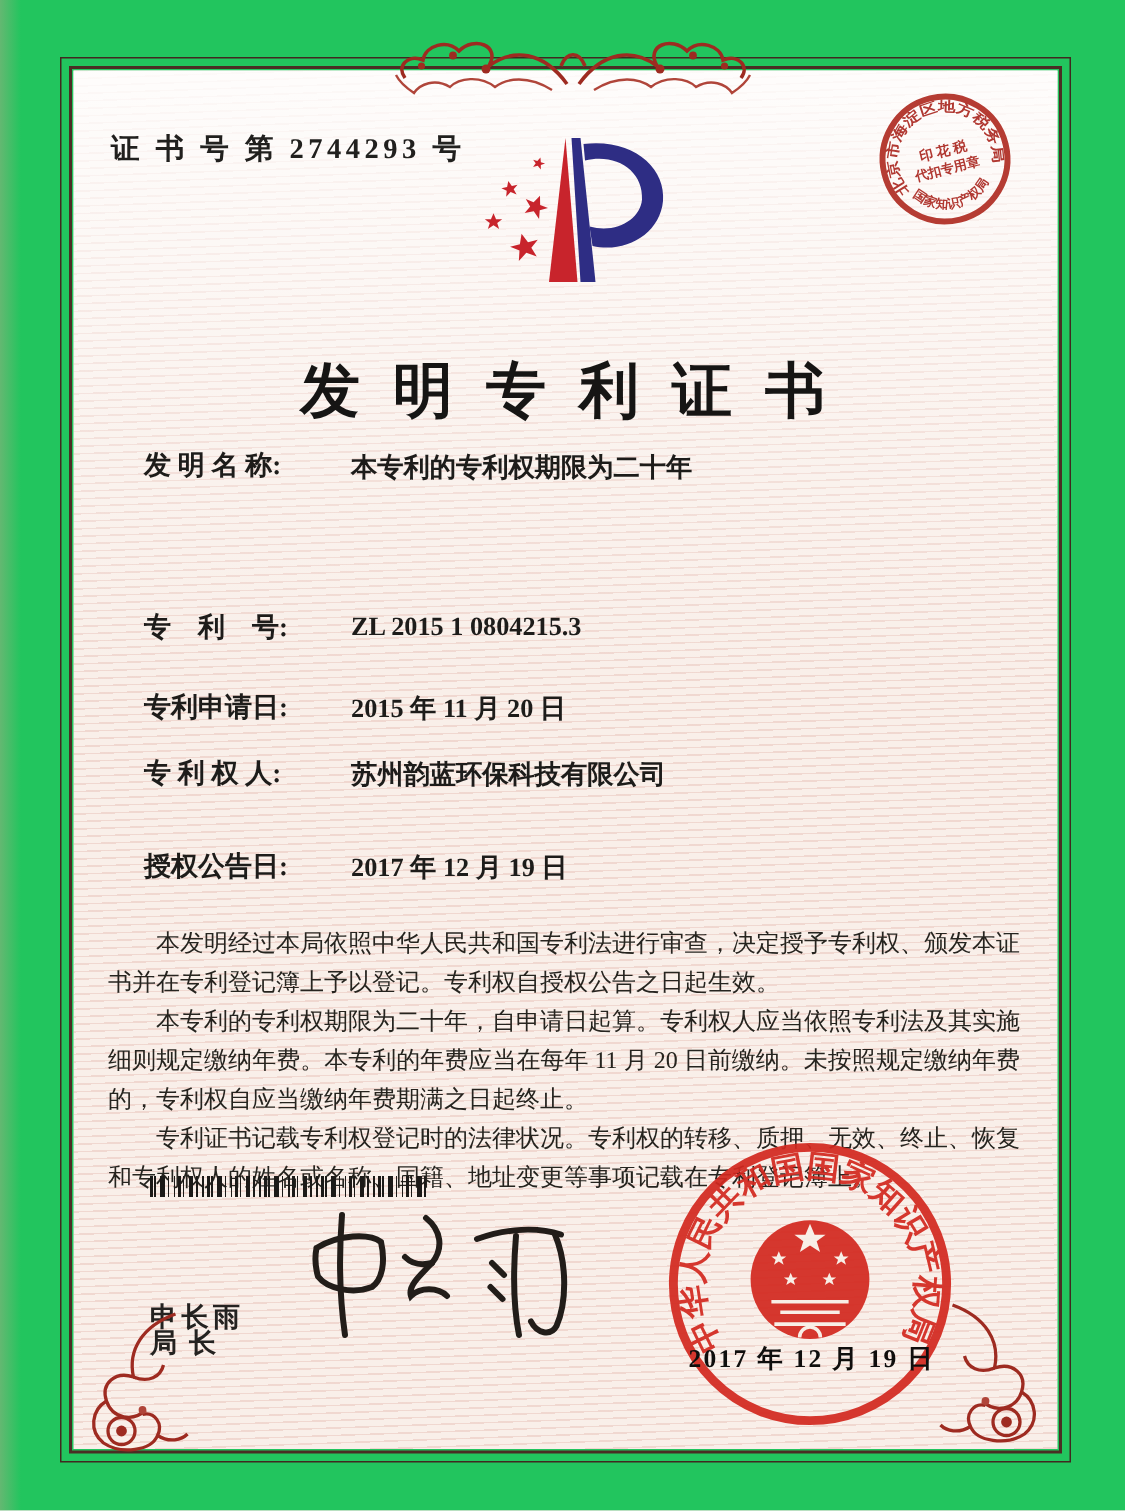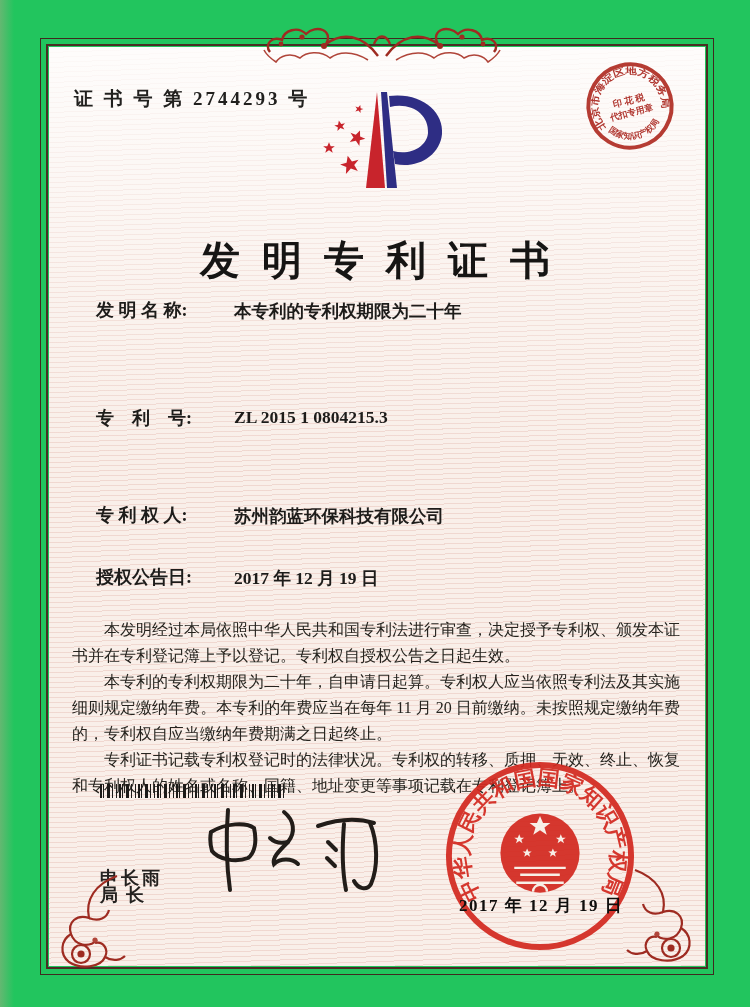--- a/index.html
+++ b/index.html
@@ -139,20 +139,24 @@
   <div class="title">发明专利证书</div>
 
   <div class="field-row" style="top:298px">
     <span class="field-label">发 明 名 称:</span>
     <span class="field-value">本专利的专利权期限为二十年</span>
   </div>
   <div class="field-row" style="top:406px">
     <span class="field-label">专　利　号:</span>
     <span class="field-value">ZL 2015 1 0804215.3</span>
   </div>
+  <div class="field-row" style="top:459px">
+    <span class="field-label">专利申请日:</span>
+    <span class="field-value">2015 年 11 月 20 日</span>
+  </div>
   <div class="field-row" style="top:503px">
     <span class="field-label">专 利 权 人:</span>
     <span class="field-value">苏州韵蓝环保科技有限公司</span>
   </div>
   <div class="field-row" style="top:565px">
     <span class="field-label">授权公告日:</span>
     <span class="field-value">2017 年 12 月 19 日</span>
   </div>
 
   <div class="body-text">

